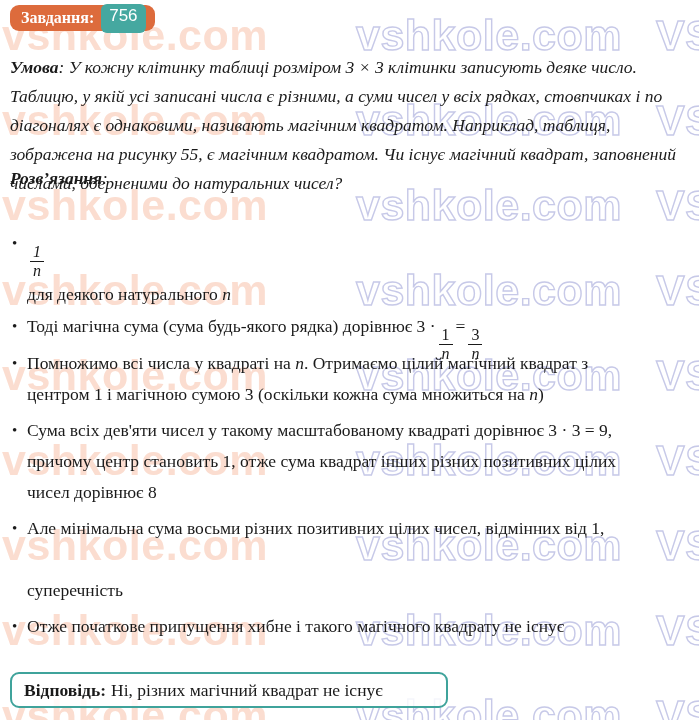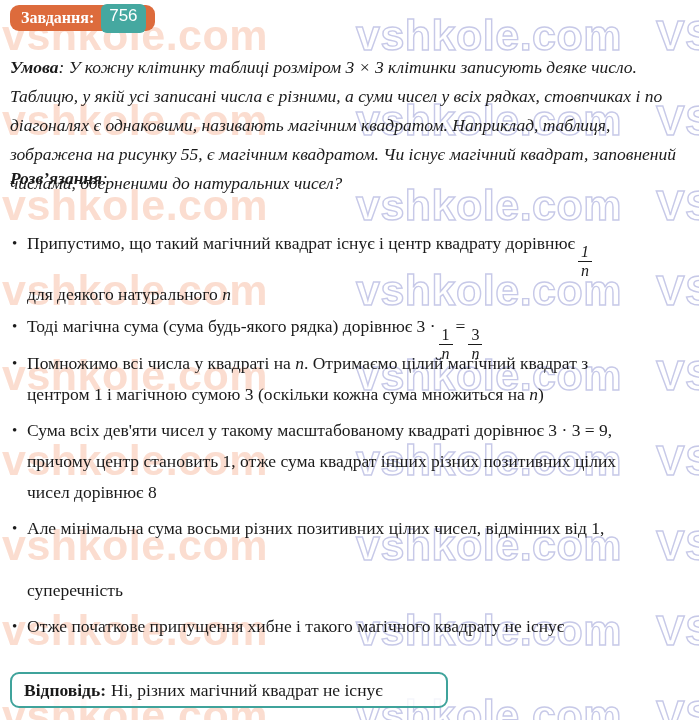--- a/index.html
+++ b/index.html
@@ -215,21 +215,21 @@
     <span class="lead">Умова</span><span>:</span><span> У кожну клітинку таблиці розміром 3 × 3 клітинки записують деяке число. Таблицю, у якій усі записані числа є різними, а суми чисел у всіх рядках, стовпчиках і по діагоналях є однаковими, називають магічним квадратом. Наприклад, таблиця, зображена на рисунку 55, є магічним квадратом. Чи існує магічний квадрат, заповнений числами, оберненими до натуральних чисел?</span>
   </div>
 
   <div class="block" style="top:164px;">
     <span class="lead">Розв’язання</span><span>:</span>
   </div>
 
   <div class="bullet-row" style="top:228px;">
     <span class="bullet-dot">•</span>
     <span class="bullet-text">
-      <span>Припустимо, що такий магічний квадрат існує і центр квадрату дорівнює</span><span class="frac">
+      <span class="frac">
           <span class="num mi">1</span>
           <span class="den mi">n</span>
         </span><br>
       <span>для деякого натурального </span><span class="mi">n</span>
     </span>
   </div>
 
   <div class="bullet-row" style="top:311px;">
     <span class="bullet-dot">•</span>
     <span class="bullet-text">

